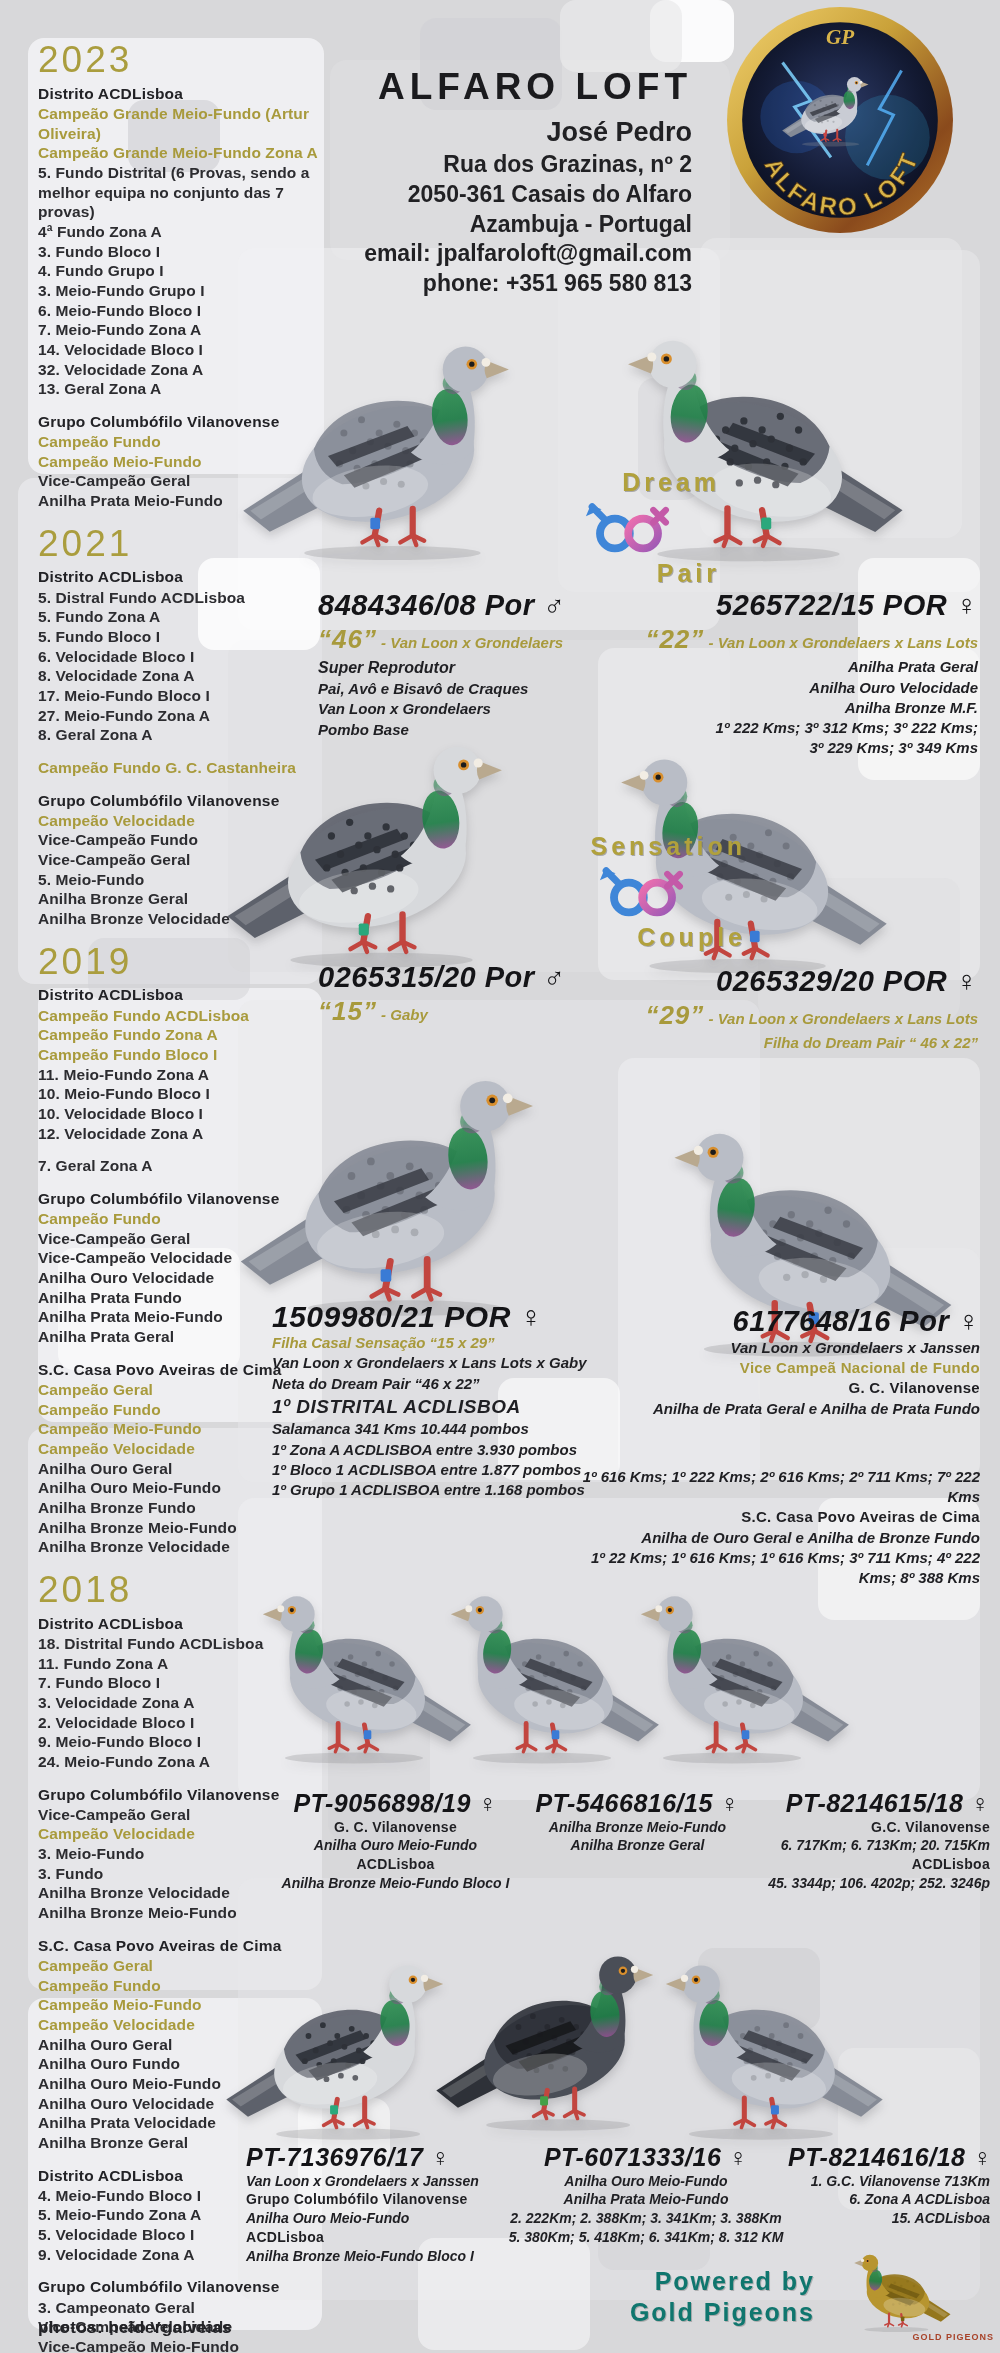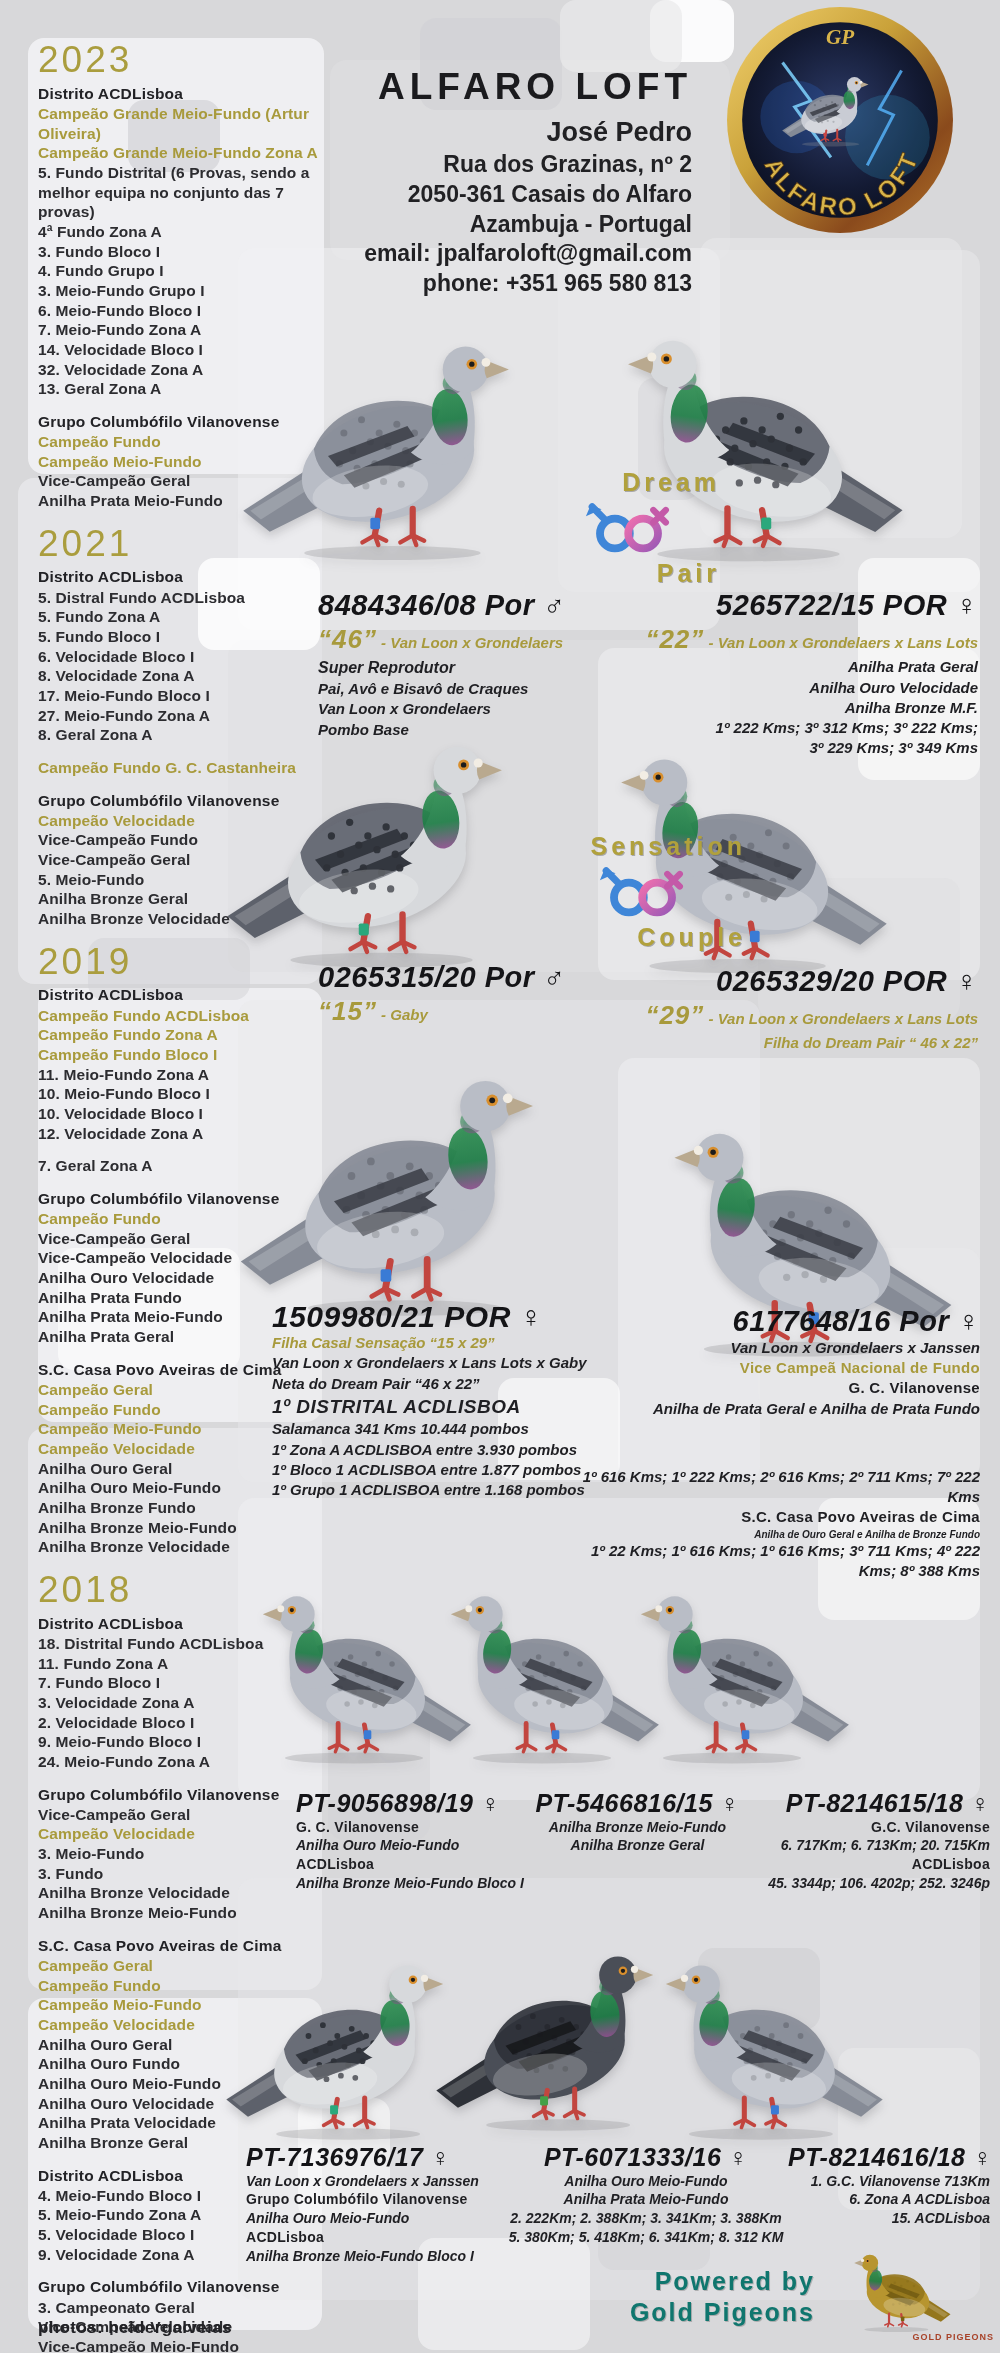--- a/index.html
+++ b/index.html
@@ -402,27 +402,27 @@
           <use href="#pgn"></use>
         </svg></div>
       <div class="pinfo" style="left: 552px; top: 1306px; width: 428px; text-align: right;">
         <div class="ring" style="font-size: 29px;"><span>6177648/16 Por</span><span class="sym"> ♀</span></div>
         <div class="pline " style="font-size: 15px;">Van Loon x Grondelaers x Janssen</div>
         <div class="pline gold hdr" style="font-size: 15px;">Vice Campeã Nacional de Fundo</div>
         <div class="pline hdr" style="font-size: 15px;">G. C. Vilanovense</div>
         <div class="pline " style="font-size: 15px;">Anilha de Prata Geral e Anilha de Prata Fundo</div>
         <div class="pline " style="font-size: 15px; margin-top: 48px;">1º 616 Kms; 1º 222 Kms; 2º 616 Kms; 2º 711 Kms; 7º 222 Kms</div>
         <div class="pline hdr" style="font-size: 15px;">S.C. Casa Povo Aveiras de Cima</div>
-        <div class="pline " style="font-size: 10px;">Anilha de Ouro Geral e Anilha de Bronze Fundo</div>
+        <div class="pline " style="font-size: 15px;">Anilha de Ouro Geral e Anilha de Bronze Fundo</div>
         <div class="pline " style="font-size: 15px;">1º 22 Kms; 1º 616 Kms; 1º 616 Kms; 3º 711 Kms; 4º 222 Kms; 8º 388 Kms</div>
       </div>
       <div class="pigeon-fig" style="left: 240px; top: 1540px; width: 235px; height: 248px;"><svg viewBox="0 0 340 300" class="v-light flip">
           <use href="#pgn"></use>
         </svg></div>
-      <div class="pinfo" style="left: 296px; top: 1790px; width: 235px; text-align: left;">
+      <div class="pinfo" style="left: 278px; top: 1790px; width: 235px; text-align: center;">
         <div class="ring" style="font-size: 25px;"><span>PT-9056898/19</span><span class="sym"> ♀</span></div>
         <div class="pline hdr" style="font-size: 14px;">G. C. Vilanovense</div>
         <div class="pline " style="font-size: 14px;">Anilha Ouro Meio-Fundo</div>
         <div class="pline hdr" style="font-size: 14px;">ACDLisboa</div>
         <div class="pline " style="font-size: 14px;">Anilha Bronze Meio-Fundo Bloco I</div>
       </div>
       <div class="pigeon-fig" style="left: 428px; top: 1540px; width: 235px; height: 248px;"><svg viewBox="0 0 340 300" class="v-light flip">
           <use href="#pgn"></use>
         </svg></div>
       <div class="pinfo" style="left: 520px; top: 1790px; width: 235px; text-align: center;">

